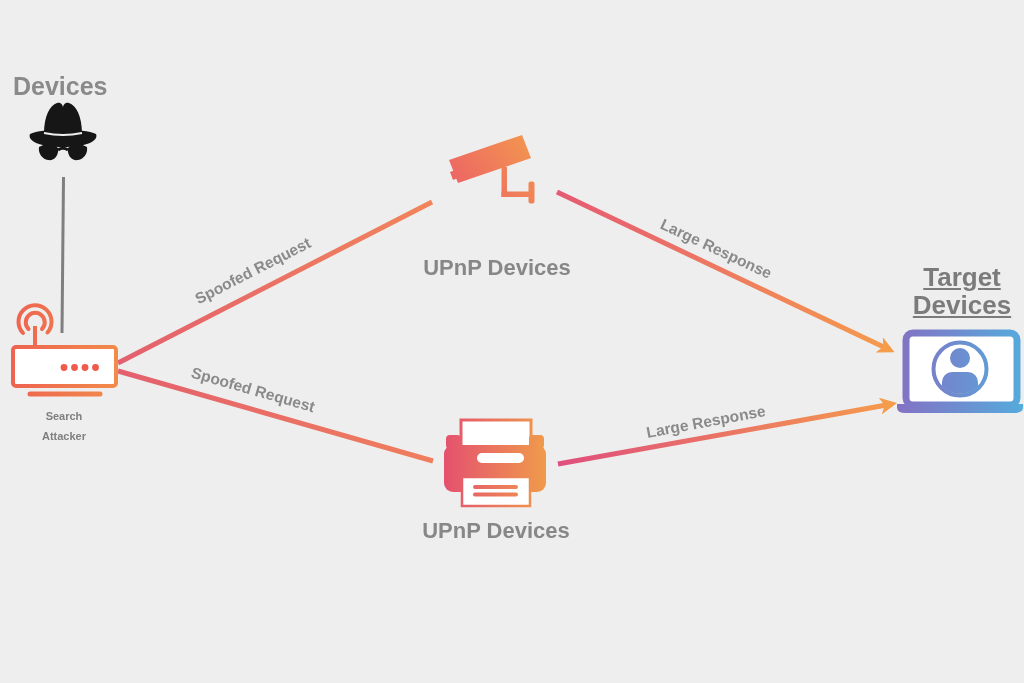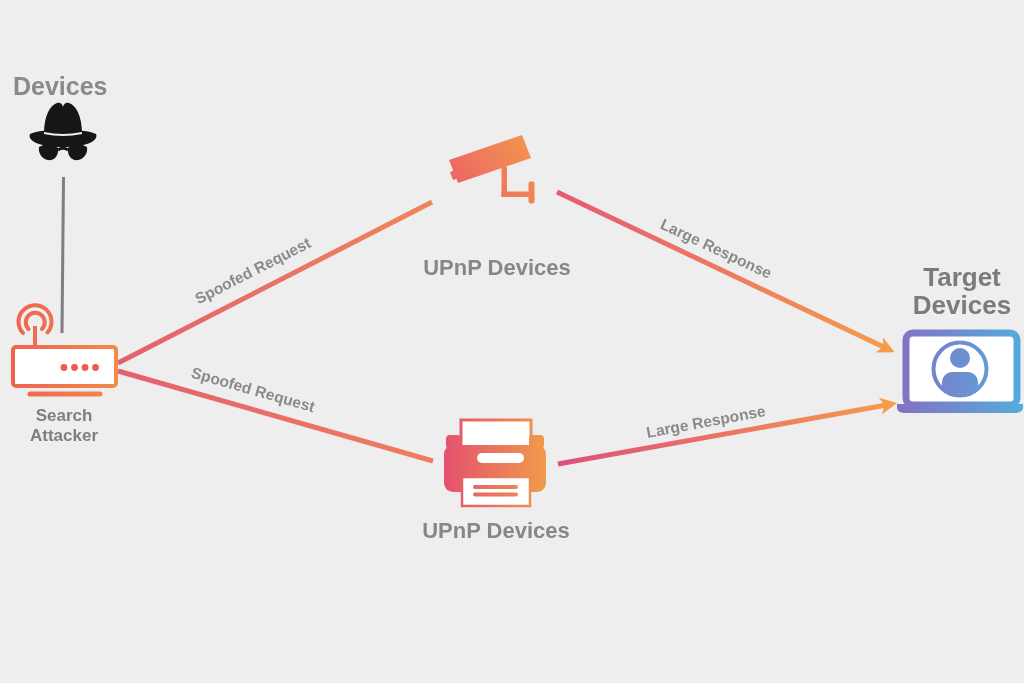--- a/index.html
+++ b/index.html
@@ -12,23 +12,23 @@
   }
   .layer{position:absolute;left:0;top:0;}
   .lbl{
     position:absolute;
     font-weight:bold;
     color:#8a8a8a;
     white-space:nowrap;
     user-select:none;
   }
   .node-title{font-size:25px;color:#8a8a8a;}
-  .big-title{font-size:26px;line-height:28px;color:#7b7b7b;text-align:center;transform:translateX(-50%);}
+  .big-title{font-size:26px;line-height:28px;color:#7b7b7b;text-align:center;transform:translateX(-50%);text-decoration:underline;}
   .dev-lbl{font-size:22px;color:#878787;transform:translateX(-50%);}
-  .small-lbl{font-size:17px;line-height:20px;color:#7f7f7f;text-align:center;transform:translateX(-50%);}
+  .small-lbl{font-size:11px;line-height:20px;color:#7f7f7f;text-align:center;transform:translateX(-50%);}
   .edge-lbl{font-size:15.5px;color:#8a8a8a;transform:translate(-50%,-50%) rotate(var(--rot));}
 </style>
 </head>
 <body>
 
 <div class="canvas">
 
   <svg class="layer" width="1024" height="683" viewBox="0 0 1024 683">
     <defs>
       <linearGradient id="gradLine1" gradientUnits="userSpaceOnUse" x1="118" y1="363" x2="432" y2="202">

